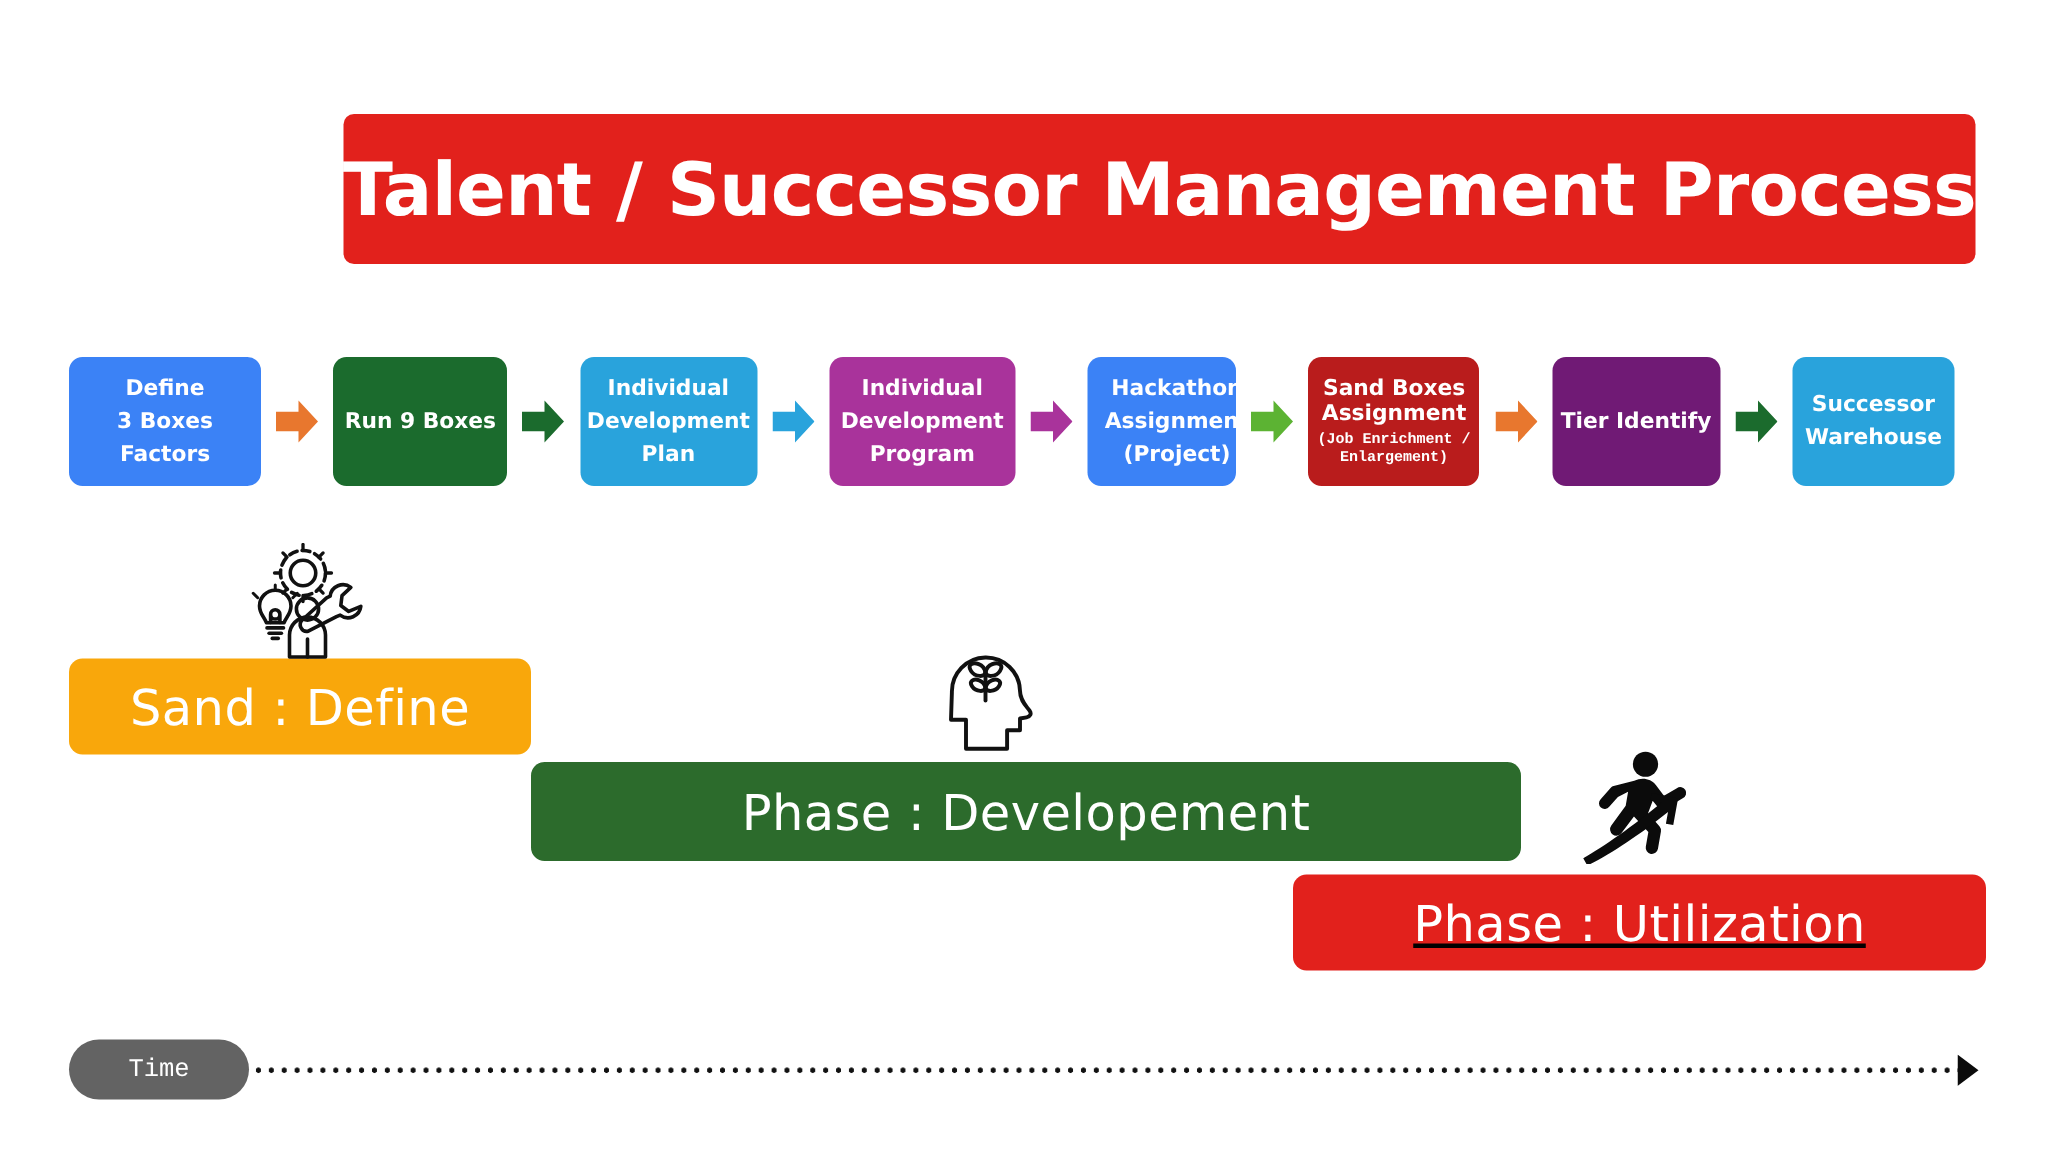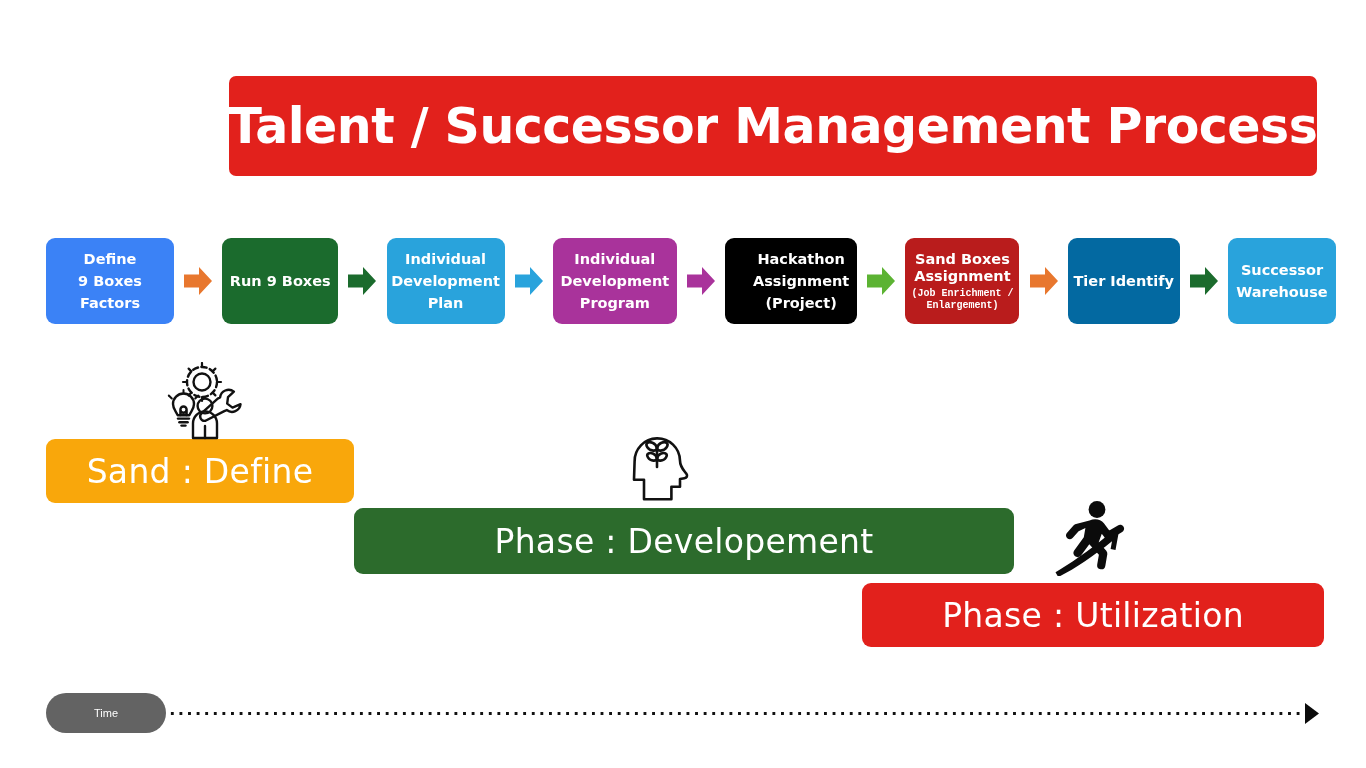--- a/index.html
+++ b/index.html
@@ -107,20 +107,21 @@
     left: 46px;  top: 439px;  width: 308px;  height: 64px;
     background: #F9A70B;
   }
   #phase-bar-development {
     left: 354px; top: 508px;  width: 660px;  height: 66px;
     background: #2C6B2C;
   }
   #phase-bar-utilization {
     left: 862px; top: 583px;  width: 462px;  height: 64px;
     background: #E2211C;
+    text-decoration: underline;
   }
 
   
   .phase-icon {
     position: absolute;
   }
   #icon-define   { left: 155px; top: 362px; }
   #icon-develop  { left: 630px; top: 432px; }
   #icon-utilize  { left: 1053px; top: 500px; }
 
@@ -132,22 +133,22 @@
     width: 120px;
     height: 40px;
     background: #636363;
     border-radius: 20px;
     display: flex;
     align-items: center;
     justify-content: center;
   }
   #time-label {
     color: #ffffff;
-    font-size: 11px;
-    font-family: Liberation Sans, sans-serif;
+    font-size: 17px;
+    font-family: Liberation Mono, monospace;
   }
   #time-axis-line {
     position: absolute;
     left: 168px;
     top: 711px;
     width: 1138px;
     height: 5px;
     background-image: radial-gradient(circle, #111111 1.6px, rgba(0,0,0,0) 1.9px);
     background-size: 8.6px 5px;
     background-repeat: repeat-x;
@@ -162,21 +163,21 @@
 </head>
 <body>
 
 <div id="title-banner">
   <div id="title-text">Talent / Successor Management Process</div>
 </div>
 
 <div id="process-flow">
     <div class="flow-box spaced" style="background: #3b82f6; width: 128px;">
       <div class="box-line">Define</div>
-      <div class="box-line">9 Boxes</div>
+      <div class="box-line">3 Boxes</div>
       <div class="box-line">Factors</div>
     </div>
     <div class="flow-arrow" style="width: 48.2857px;">
       <svg width="28" height="30" viewBox="0 0 28 30">
         <polygon points="0,8.5 15,8.5 15,1 28,15 15,29 15,21.5 0,21.5" fill="#E8772E"></polygon>
       </svg>
     </div>
     <div class="flow-box spaced" style="background: rgb(27, 107, 45); width: 116px;">
       <div class="box-line">Run 9 Boxes</div>
     </div>
@@ -198,41 +199,41 @@
     <div class="flow-box spaced" style="background: rgb(169, 51, 155); width: 124px;">
       <div class="box-line">Individual</div>
       <div class="box-line">Development</div>
       <div class="box-line">Program</div>
     </div>
     <div class="flow-arrow" style="width: 48.2857px;">
       <svg width="28" height="30" viewBox="0 0 28 30">
         <polygon points="0,8.5 15,8.5 15,1 28,15 15,29 15,21.5 0,21.5" fill="#A9339B"></polygon>
       </svg>
     </div>
-    <div class="flow-box spaced" style="background: #000000; width: 132px; padding-left: 24px;">
+    <div class="flow-box spaced" style="background: #3b82f6; width: 99px; padding-left: 24px;">
       <div class="box-line">Hackathon</div>
       <div class="box-line">Assignment</div>
       <div class="box-line">(Project)</div>
     </div>
     <div class="flow-arrow" style="width: 48.2857px;">
       <svg width="28" height="30" viewBox="0 0 28 30">
         <polygon points="0,8.5 15,8.5 15,1 28,15 15,29 15,21.5 0,21.5" fill="#5CB333"></polygon>
       </svg>
     </div>
     <div class="flow-box" style="background: #b91c1c; width: 114px;">
       <div class="box-line">Sand Boxes</div>
       <div class="box-line">Assignment</div>
       <div class="box-sub" style="white-space: normal; width: 108px;">(Job Enrichment / Enlargement)</div>
     </div>
     <div class="flow-arrow" style="width: 48.2857px;">
       <svg width="28" height="30" viewBox="0 0 28 30">
         <polygon points="0,8.5 15,8.5 15,1 28,15 15,29 15,21.5 0,21.5" fill="#E8772E"></polygon>
       </svg>
     </div>
-    <div class="flow-box spaced" style="background: #0369a1; width: 112px;">
+    <div class="flow-box spaced" style="background: #701a75; width: 112px;">
       <div class="box-line">Tier Identify</div>
     </div>
     <div class="flow-arrow" style="width: 48.2857px;">
       <svg width="28" height="30" viewBox="0 0 28 30">
         <polygon points="0,8.5 15,8.5 15,1 28,15 15,29 15,21.5 0,21.5" fill="#1B6B2D"></polygon>
       </svg>
     </div>
     <div class="flow-box spaced" style="background: rgb(41, 163, 220); width: 108px;">
       <div class="box-line">Successor</div>
       <div class="box-line">Warehouse</div>

